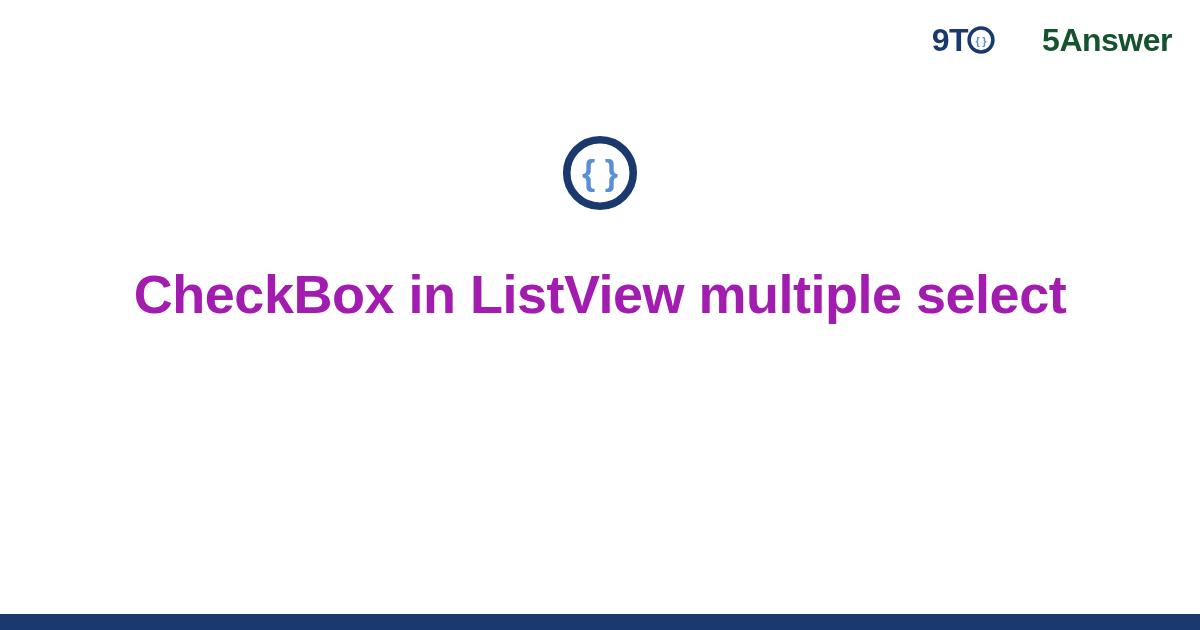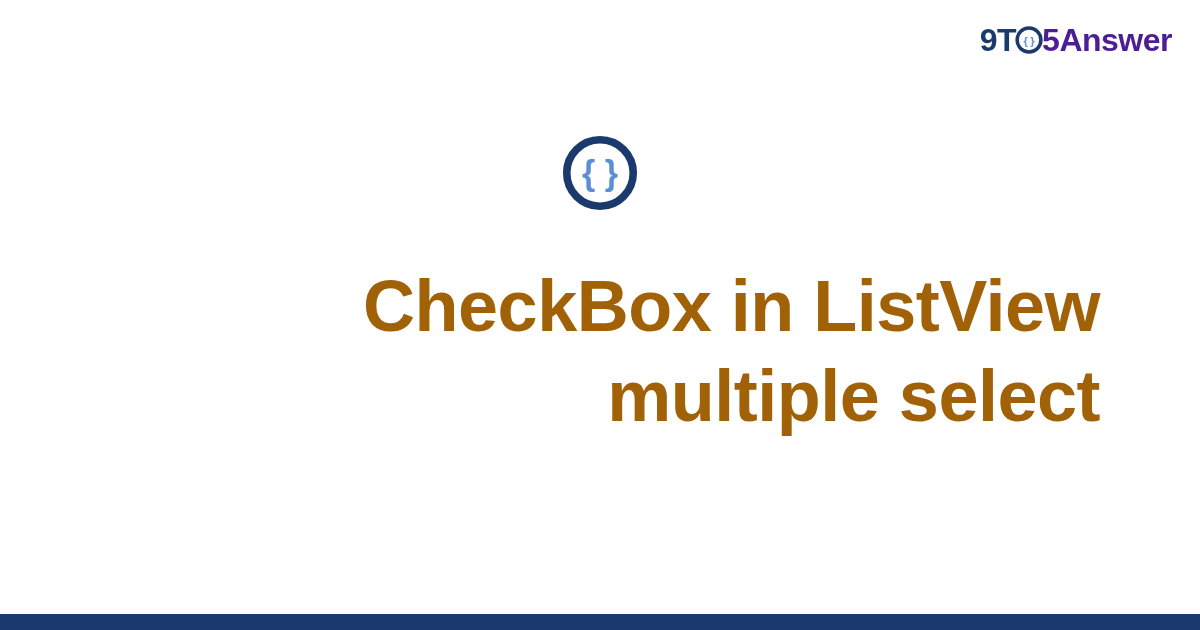--- a/index.html
+++ b/index.html
@@ -31,41 +31,42 @@
       align-items: center;
       justify-content: center;
       vertical-align: -3px;
       margin: 0 -1px;
     }
     .brand .part-o svg {
       width: 28px;
       height: 28px;
     }
     .brand .part-5a {
-      color: #4c1d95;
+      color: #14532d;
+      padding-left: 48px;
     }
     .center {
       position: absolute;
       top: 135px;
       left: 0;
       right: 0;
       display: flex;
       flex-direction: column;
       align-items: center;
     }
     .logo-icon {
       width: 76px;
       height: 76px;
       margin-bottom: 50px;
     }
     .title {
-      font-size: 72px;
+      font-size: 54px;
       font-weight: 700;
-      color: #a16207;
-      text-align: right;
+      color: #a21caf;
+      text-align: left;
       line-height: 1.25;
       max-width: 1000px;
       letter-spacing: -0.5px;
     }
     .footer-bar {
       position: absolute;
       bottom: 0;
       left: 0;
       right: 0;
       height: 16px;

